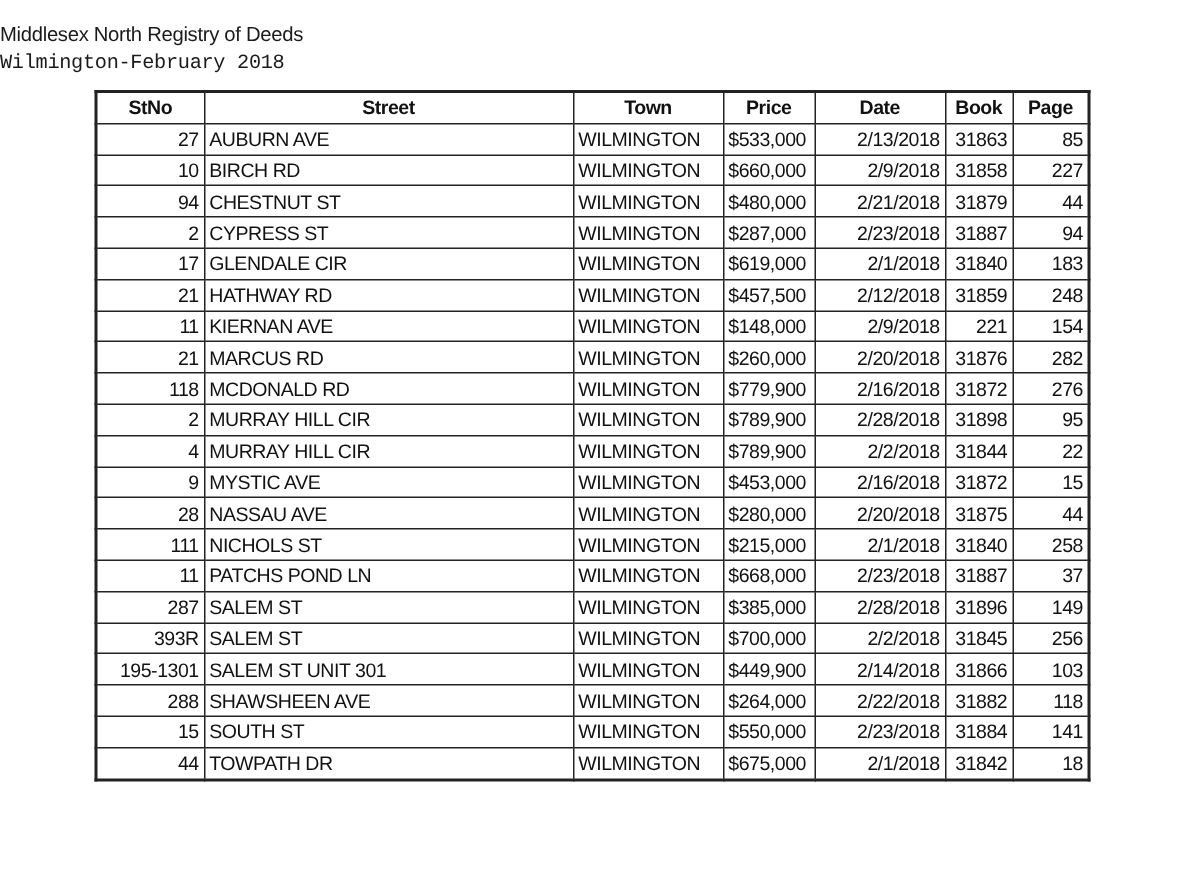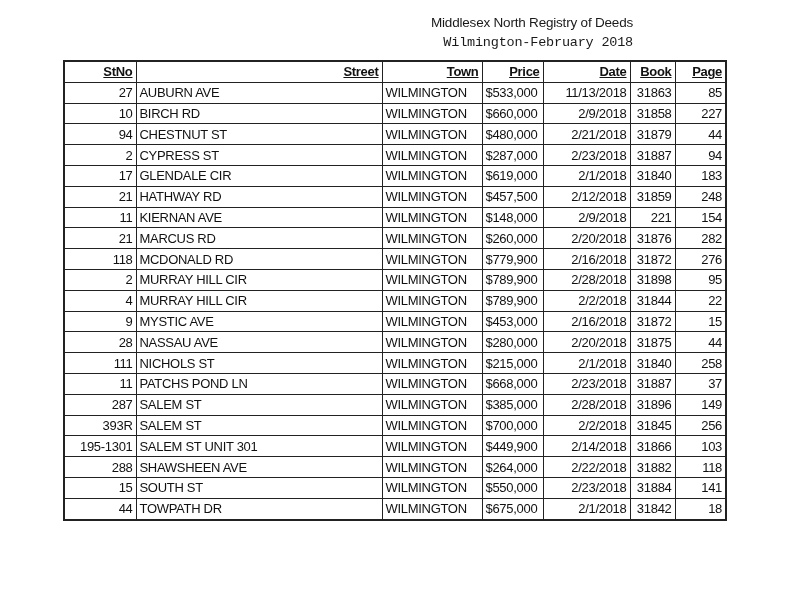--- a/index.html
+++ b/index.html
@@ -1,26 +1,26 @@
 <!DOCTYPE html>
 <html><head>
   <meta charset="utf-8">
   <style>
     html, body { margin:0; padding:0; background:#ffffff; }
     body { width:797px; height:593px; position:relative; overflow:hidden;
            font-family:"Liberation Sans", sans-serif; color:#111; }
-    .title { position:absolute; left:0; width:633px; text-align:right;
+    .title { position:absolute; left:0; width:633px; text-align:left;
              font-size:13.5px; color:#1a1a1a; letter-spacing:-0.2px; }
     .t1 { top:15px; }
     .t2 { top:35px;font-family:Liberation Mono, monospace; }
     table { position:absolute; left:63px; top:60px; border-collapse:collapse;
             border:2px solid #222; table-layout:fixed; }
     th, td { border:1px solid #222; height:19.8px; padding:0 3px; font-size:13px;
              white-space:nowrap; overflow:hidden; line-height:19px; letter-spacing:-0.3px; }
-    th { font-weight:bold; text-align:right;text-decoration:underline; }
+    th { font-weight:bold; text-align:center; }
     td.r { text-align:right; }
     td.l { text-align:left; }
   </style>
 </head>
 <body>
 
 <div class="title t1">Middlesex North Registry of Deeds</div>
 <div class="title t2">Wilmington-February 2018</div>
 
 <table>
@@ -43,21 +43,21 @@
       <th>Book</th>
       <th>Page</th>
     </tr>
   </thead>
   <tbody id="tbody">
       <tr>
         <td class="r">27</td>
         <td class="l">AUBURN AVE</td>
         <td class="l">WILMINGTON</td>
         <td class="l">$533,000</td>
-        <td class="r">11/13/2018</td>
+        <td class="r">2/13/2018</td>
         <td class="r">31863</td>
         <td class="r">85</td>
       </tr>
       <tr>
         <td class="r">10</td>
         <td class="l">BIRCH RD</td>
         <td class="l">WILMINGTON</td>
         <td class="l">$660,000</td>
         <td class="r">2/9/2018</td>
         <td class="r">31858</td>

